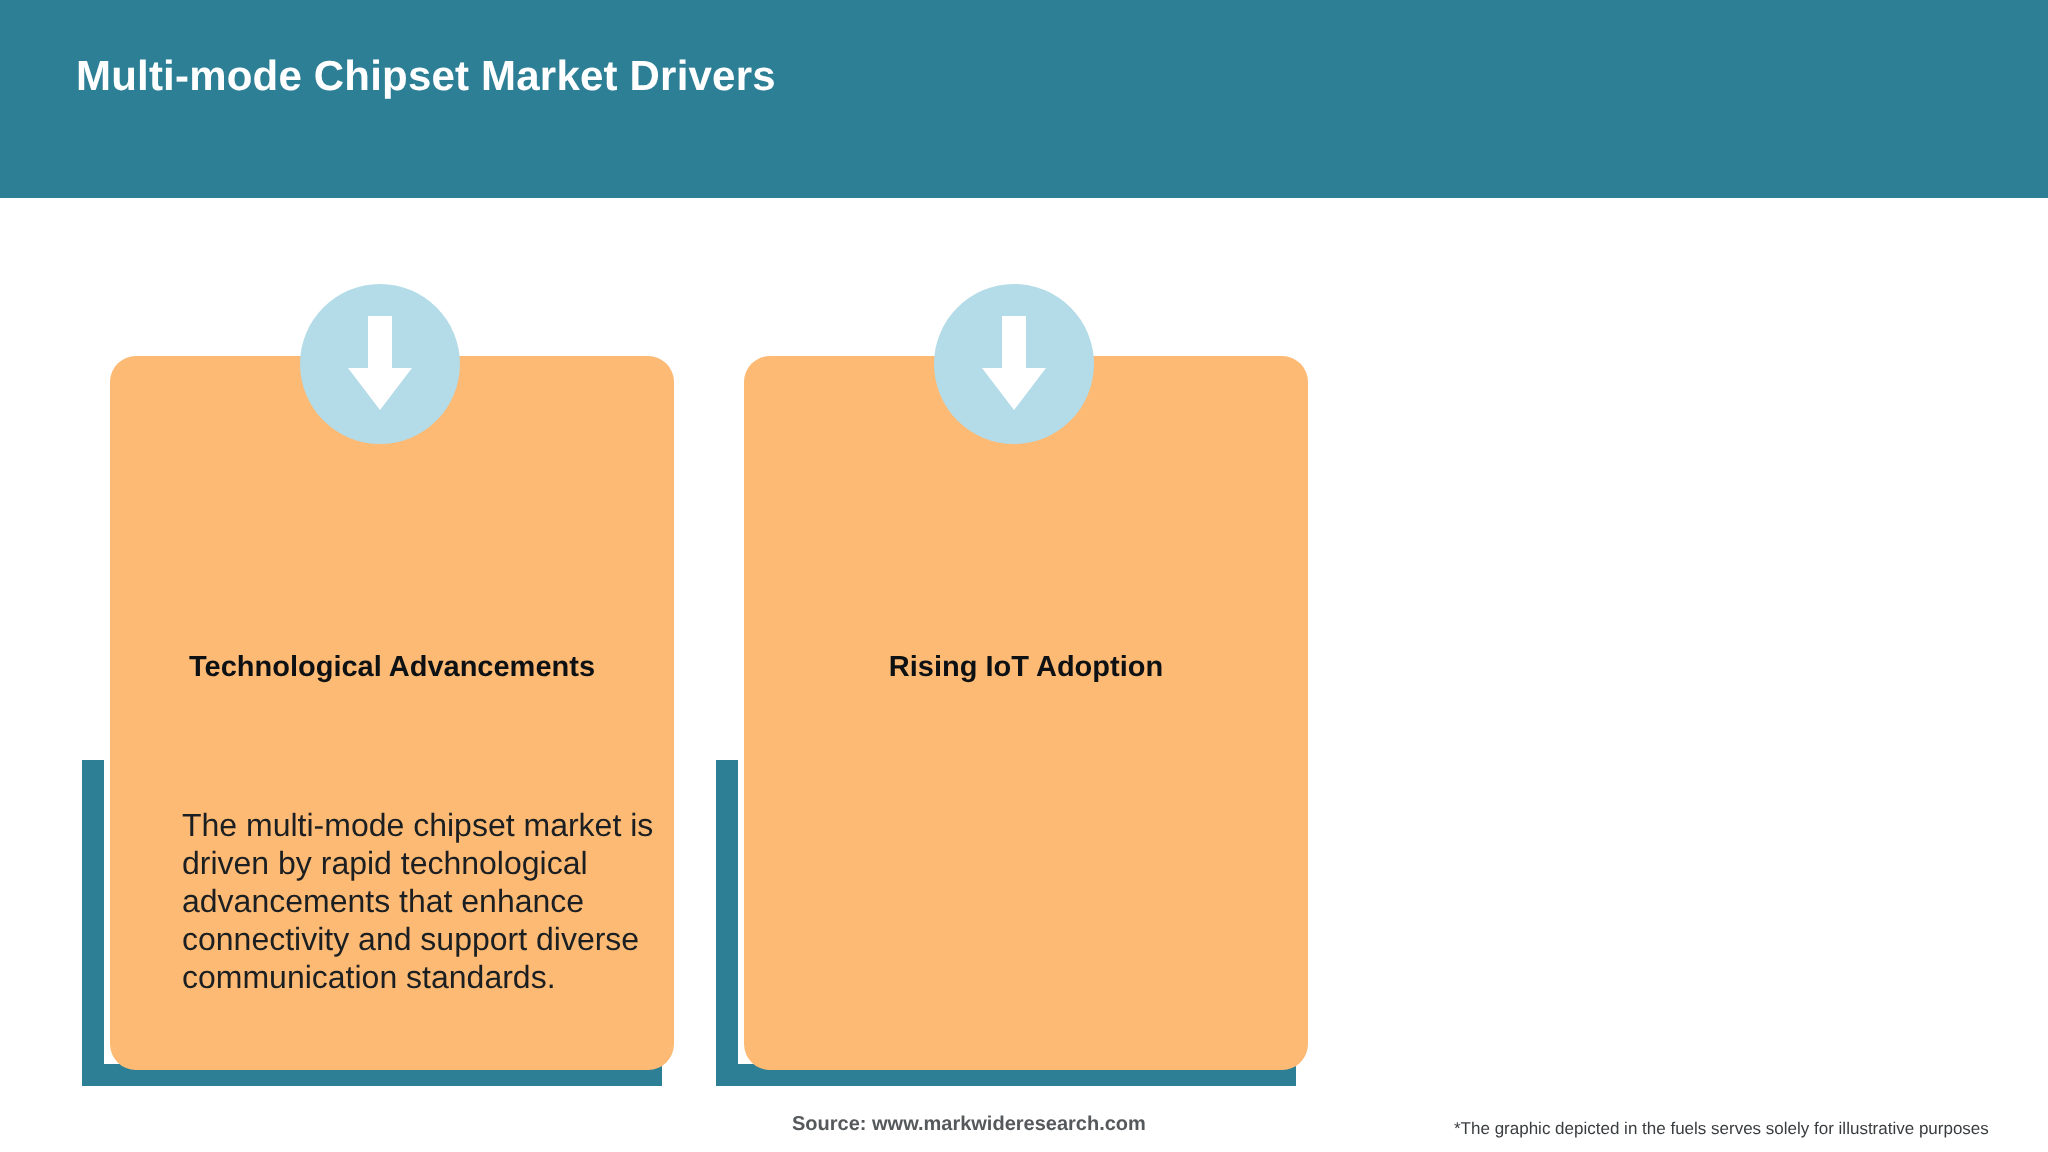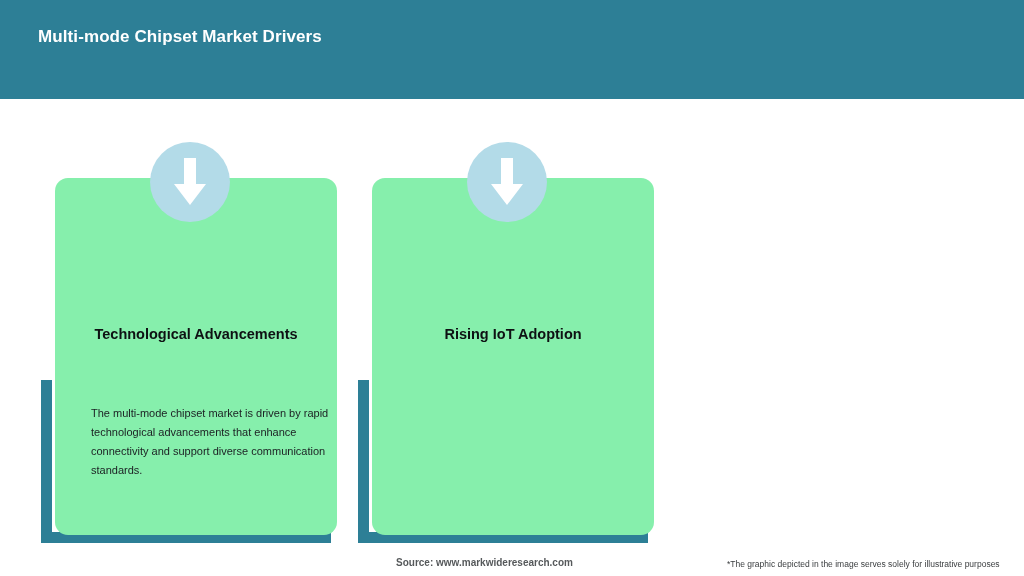--- a/index.html
+++ b/index.html
@@ -21,21 +21,21 @@
     left: 0;
     top: 0;
     width: 1024px;
     height: 99px;
     background: #2d7f96;
   }
   .header-title {
     position: absolute;
     left: 38px;
     top: 27px;
-    font-size: 17px;
+    font-size: 21px;
     font-weight: bold;
     color: #ffffff;
     letter-spacing: 0.1px;
     white-space: nowrap;
   }
 
   
   .logo {
     position: absolute;
     right: 18px;
@@ -100,21 +100,21 @@
     background: transparent;
   }
 
   
   .card {
     position: absolute;
     left: 27px;
     top: 79px;
     width: 282px;
     height: 357px;
-    background: #86efac;
+    background: #fdba74;
     border-radius: 13px;
     box-sizing: border-box;
   }
 
   
   .circle {
     position: absolute;
     left: 122px;
     top: 43px;
     width: 80px;
@@ -139,21 +139,21 @@
     font-weight: bold;
     color: #0e1113;
     z-index: 4;
   }
 
   .card-body {
     position: absolute;
     left: 36px;
     top: 226px;
     width: 252px;
-    font-size: 11px;
+    font-size: 16px;
     line-height: 19px;
     color: #1b1f22;
     z-index: 4;
   }
 
   
   .footer-source {
     position: absolute;
     left: 396px;
     top: 557px;
@@ -204,13 +204,13 @@
       <svg width="34" height="48" viewBox="0 0 34 48" xmlns="http://www.w3.org/2000/svg" aria-hidden="true">
         <path d="M11 0 L23 0 L23 26 L33 26 L17 47 L1 26 L11 26 Z" fill="#ffffff"></path>
       </svg>
     </div>
   </div>
 
 
 </div>
 
 <div class="footer-source">Source: www.markwideresearch.com</div>
-<div class="footer-note">*The graphic depicted in the image serves solely for illustrative purposes</div>
+<div class="footer-note">*The graphic depicted in the fuels serves solely for illustrative purposes</div>
 
 </body></html>

